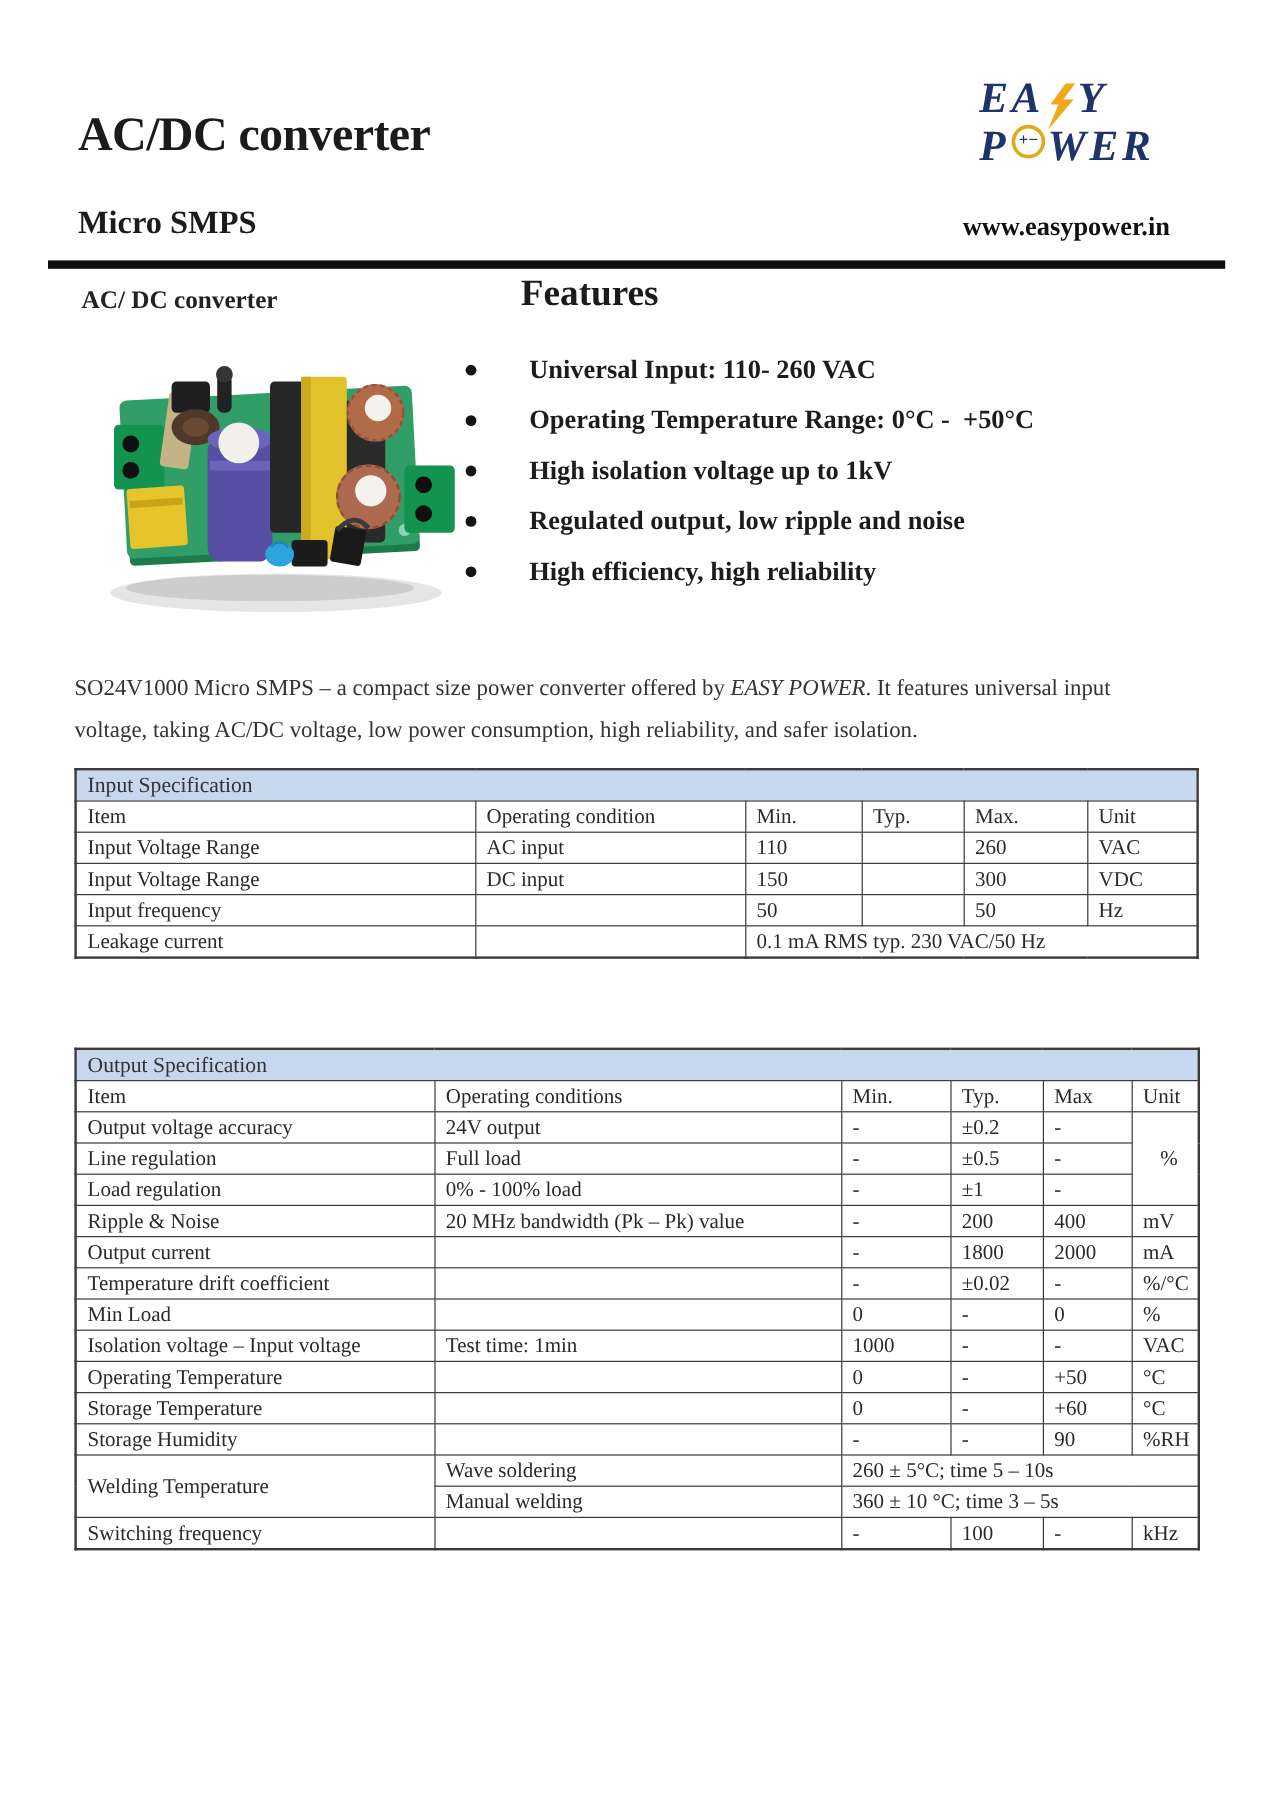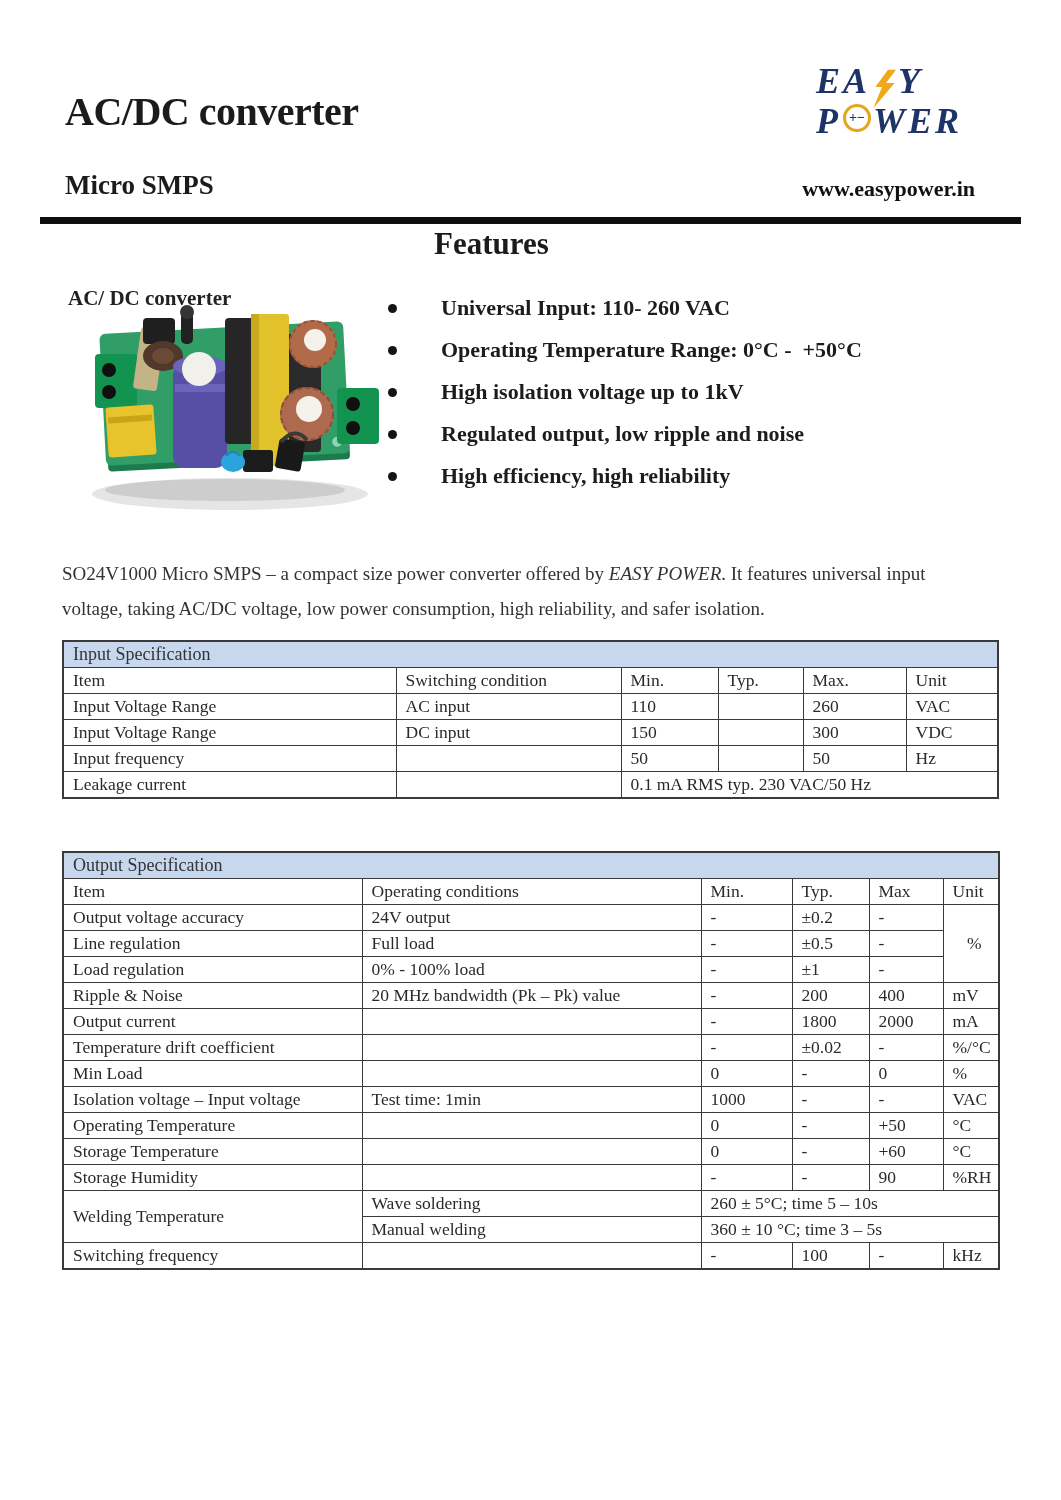--- a/index.html
+++ b/index.html
@@ -20,38 +20,38 @@
     width:28px; height:28px; box-sizing:border-box; border:3px solid #e2a71d; border-radius:50%;
     display:flex; align-items:center; justify-content:center;
     font-size:14px; font-style:normal; letter-spacing:0; color:#1e3468; margin:0 2px;
     transform:translateY(2px);
   }
   .doc-subtitle { position:absolute; left:65px; top:170px; margin:0; font-size:27px; font-weight:700; color:#1b1b1b; }
   .website { position:absolute; right:86px; top:176px; font-size:22px; font-weight:700; color:#111; }
   .divider { position:absolute; left:40px; top:217px; width:981px; height:7px; background:#0e0e0e; }
 
   
-  .section-label { position:absolute; left:68px; top:238px; font-size:21px; font-weight:700; color:#222;margin-top:48px; }
+  .section-label { position:absolute; left:68px; top:238px; font-size:21px; font-weight:700; color:#222; }
   .features-heading { position:absolute; left:434px; top:226px; margin:0; font-size:31px; font-weight:700; color:#1b1b1b; }
   .photo { position:absolute; left:85px; top:292px; width:300px; height:240px; }
   .bullets { position:absolute; left:388px; top:296px; width:620px; margin:0; padding:0; list-style:none; }
   .bullets li { display:flex; align-items:flex-start; margin-bottom:19px; }
   .dot { flex:none; width:9px; height:9px; border-radius:50%; background:#141414; margin-top:8px; }
   .bullet-text { margin-left:44px; font-size:22px; font-weight:700; line-height:23px; color:#1c1c1c; white-space:pre-wrap; }
 
   
   .description { position:absolute; left:62px; top:556px; width:916px; margin:0;
     font-size:19px; line-height:35px; color:#333; }
   .description em { font-style:italic;text-align:right; }
 
   
   .spec { position:absolute; left:62px; border-collapse:collapse; table-layout:fixed;
     border:2px solid #3a3a3a; }
   #input-table { top:640px; width:935px;padding-left:30px; }
-  #output-table { top:851px; width:936px; }
+  #output-table { top:873px; width:936px; }
   .spec td { border:1px solid #3a3a3a; height:25px; padding:0 2px 0 9px;
     font-size:17.5px; color:#2a2a2a; vertical-align:middle; white-space:nowrap; overflow:hidden; }
   .caption-row td { background:#c7d7ee; font-size:18px; color:#333; }
   .unit-merged { text-align:center; padding:0; }
 </style>
 </head>
 <body>
 
 <div class="page">
 
@@ -173,21 +173,21 @@
         <col style="width:85px">
         <col style="width:103px">
         <col style="width:92px">
       </colgroup>
     <tbody>
         <tr class="caption-row">
       <td colspan="6">Input Specification</td>
     </tr>
     <tr>
       <td>Item</td>
-      <td>Switching condition</td>
+      <td>Operating condition</td>
       <td>Min.</td>
       <td>Typ.</td>
       <td>Max.</td>
       <td>Unit</td>
     </tr>
     <tr>
       <td>Input Voltage Range</td>
       <td>AC input</td>
       <td>110</td>
       <td></td>

